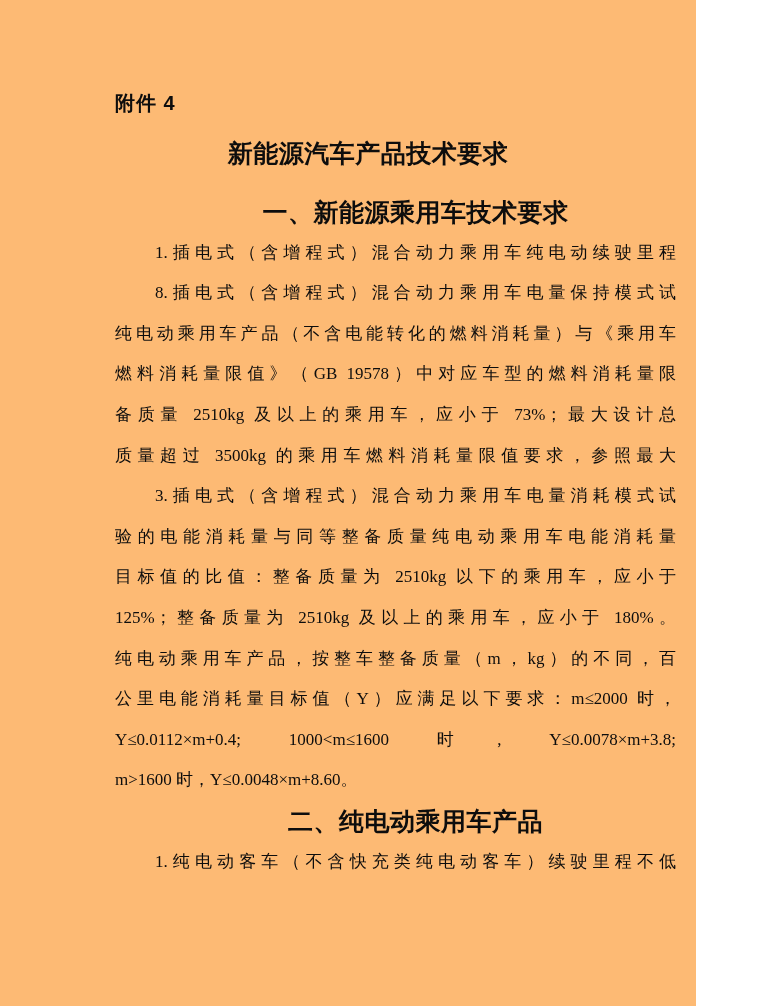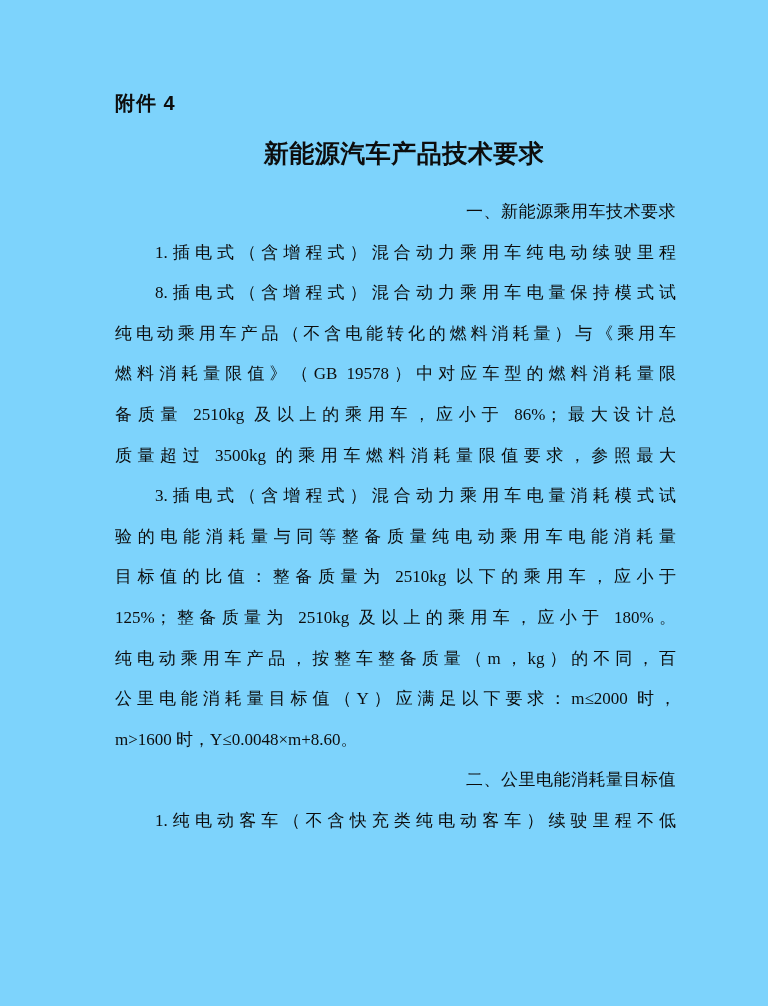--- a/index.html
+++ b/index.html
@@ -1,20 +1,20 @@
 <!DOCTYPE html>
 <html><head>
 <meta charset="utf-8">
 <style>
   html, body { margin: 0; padding: 0; background: #ffffff; }
   .page {
     position: relative;
-    width: 768px;
+    width: 696px;
     height: 1006px;
-    background: #7dd3fc;
+    background: #fdba74;
     color: #0d0d0d;
     overflow: hidden;
     font-family: "Liberation Serif", "DejaVu Serif", serif;
   }
   .attachment-label {
     position: absolute;
     top: 91px;
     left: 115px;
     font-family: "Liberation Sans", "DejaVu Sans", sans-serif;
     font-weight: bold;
@@ -50,55 +50,56 @@
     overflow: visible;
     white-space: normal;
   }
   .fill {
     text-align: justify;
     text-align-last: justify;
   }
   .indent { text-indent: 40px; }
   .heading {
     font-family: "Liberation Sans", "DejaVu Sans", sans-serif;
-    font-weight: normal;
-    font-size: 17px;
+    font-weight: bold;
+    font-size: 25px;
     padding-left: 40px;
     letter-spacing: 0.5px;
     white-space: nowrap;
-    text-align: right;
+    text-align: center;
   }
 </style>
 </head>
 <body>
 
 <div class="page">
 
   <div class="attachment-label">附件 4</div>
 
   <div class="doc-title">新能源汽车产品技术要求</div>
 
   <div class="flow">
 
     <div class="line heading">一、新能源乘用车技术要求</div>
 
     <div class="line indent fill">1.插电式（含增程式）混合动力乘用车纯电动续驶里程</div>
 
     <div class="line indent fill">8.插电式（含增程式）混合动力乘用车电量保持模式试</div>
     <div class="line fill">纯电动乘用车产品（不含电能转化的燃料消耗量）与《乘用车</div>
     <div class="line fill">燃料消耗量限值》（GB 19578）中对应车型的燃料消耗量限</div>
-    <div class="line fill">备质量 2510kg 及以上的乘用车，应小于 86%；最大设计总</div>
+    <div class="line fill">备质量 2510kg 及以上的乘用车，应小于 73%；最大设计总</div>
     <div class="line fill">质量超过 3500kg 的乘用车燃料消耗量限值要求，参照最大</div>
 
     <div class="line indent fill">3.插电式（含增程式）混合动力乘用车电量消耗模式试</div>
     <div class="line fill">验的电能消耗量与同等整备质量纯电动乘用车电能消耗量</div>
     <div class="line fill">目标值的比值：整备质量为 2510kg 以下的乘用车，应小于</div>
     <div class="line fill">125%；整备质量为 2510kg 及以上的乘用车，应小于 180%。</div>
     <div class="line fill">纯电动乘用车产品，按整车整备质量（m，kg）的不同，百</div>
     <div class="line fill">公里电能消耗量目标值（Y）应满足以下要求：m≤2000 时，</div>
+    <div class="line fill">Y≤0.0112×m+0.4; 1000&lt;m≤1600 时, Y≤0.0078×m+3.8;</div>
     <div class="line">m&gt;1600 时，Y≤0.0048×m+8.60。</div>
 
-    <div class="line heading">二、公里电能消耗量目标值</div>
+    <div class="line heading">二、纯电动乘用车产品</div>
 
     <div class="line indent fill">1.纯电动客车（不含快充类纯电动客车）续驶里程不低</div>
 
   </div>
 </div>
 
 </body></html>

